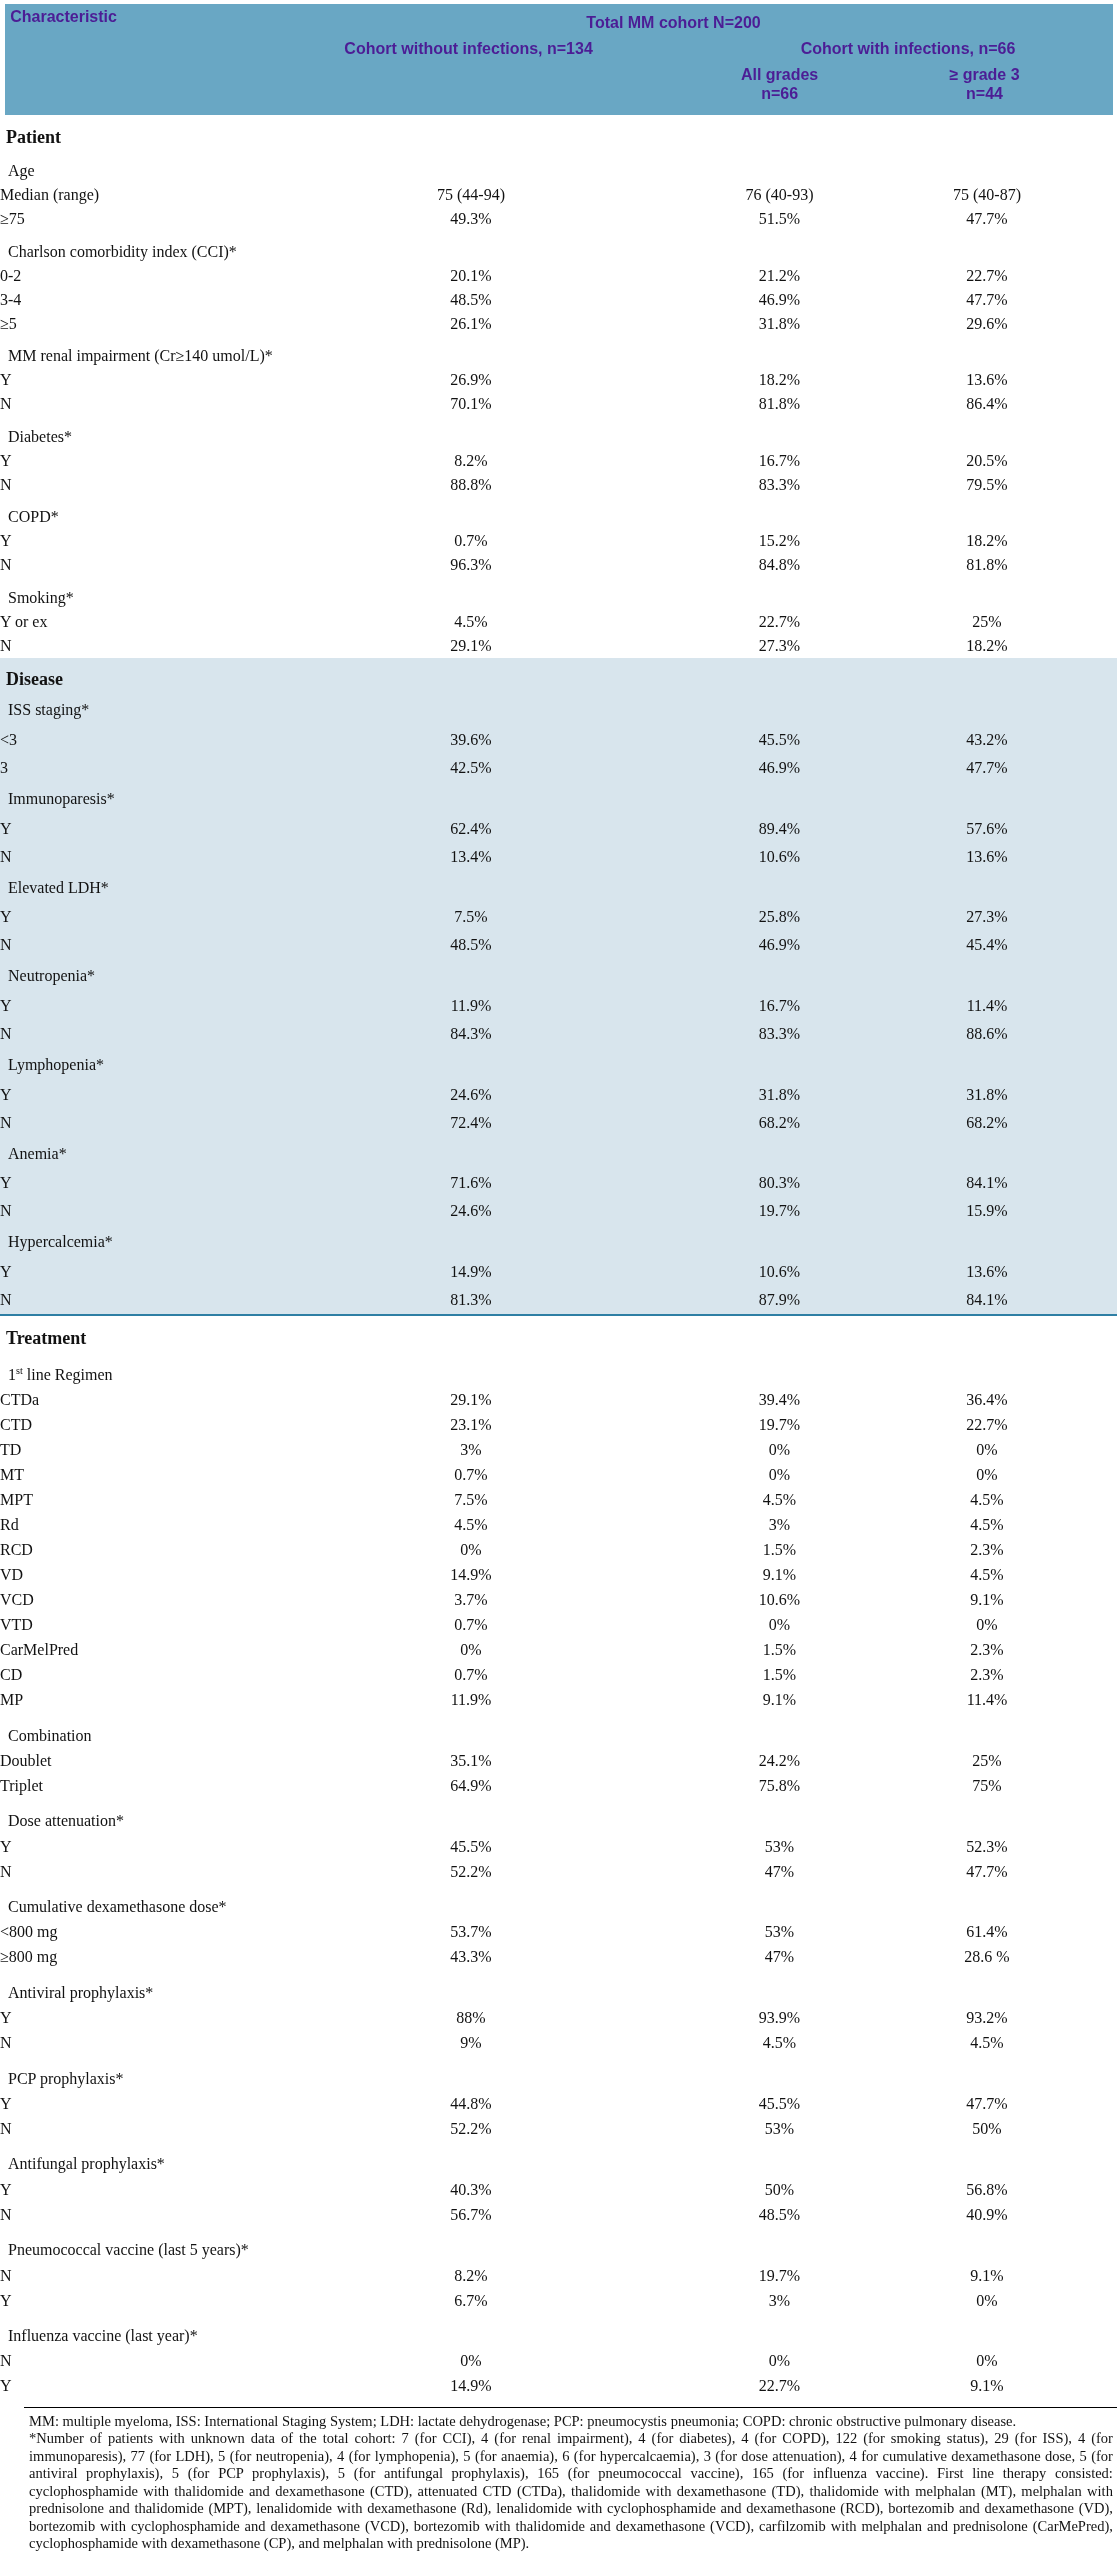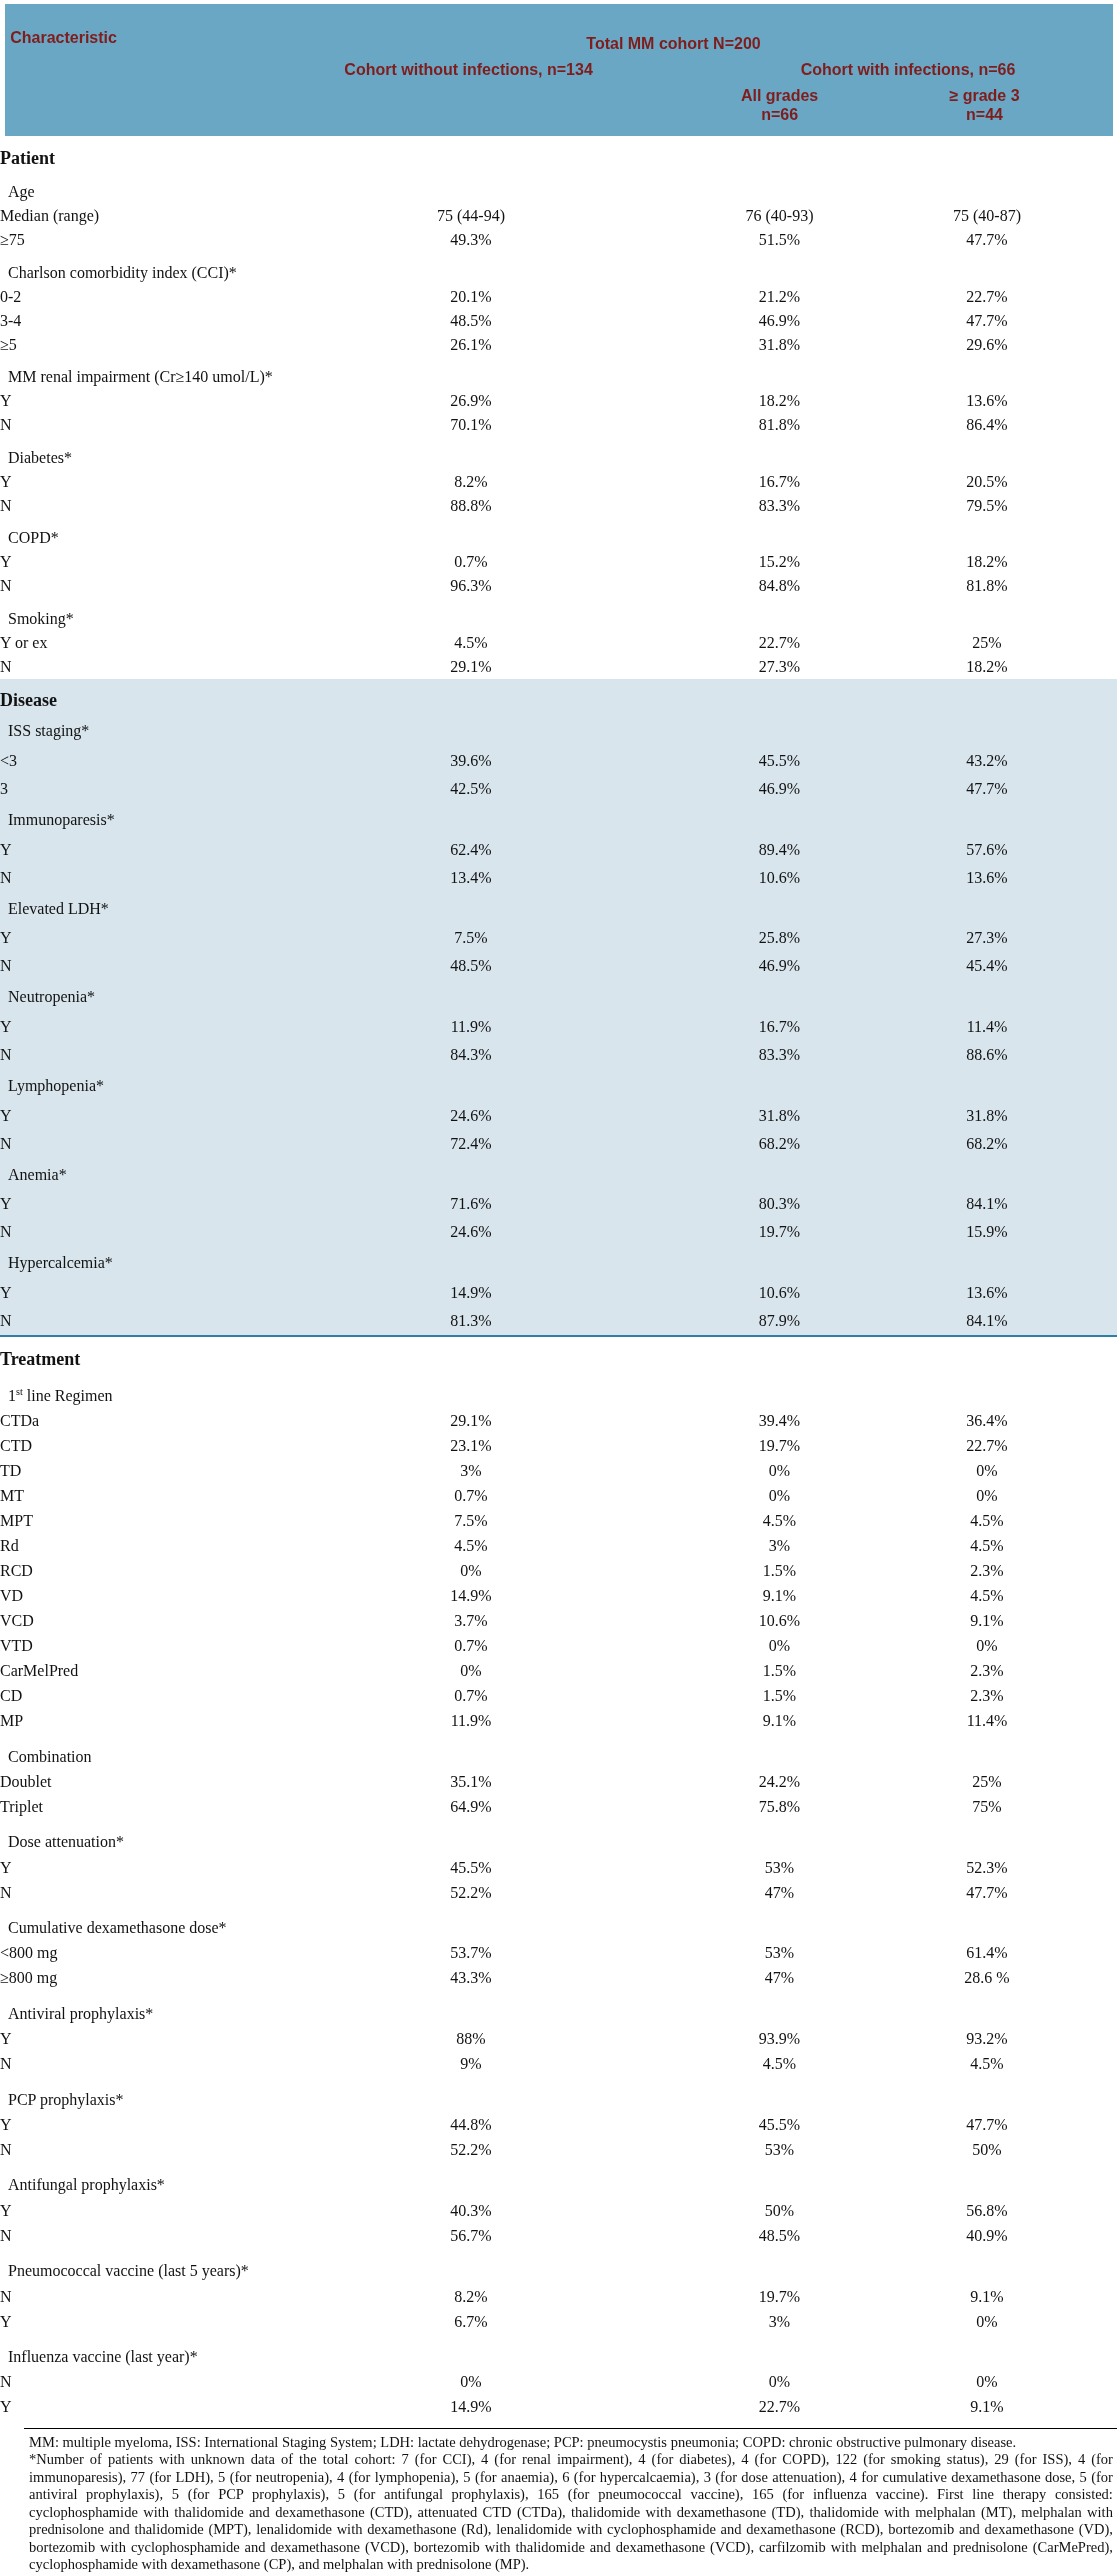--- a/index.html
+++ b/index.html
@@ -12,27 +12,27 @@
     color: #121212;
     overflow: hidden;
     box-sizing: border-box;
     padding-top: 4.3px;
   }
 
   
   .thead-grid {
     margin: 0 5.1px;
     background: #69a7c4;
-    color: #7f1d1d;
+    color: #4c1d95;
     font-family: "Liberation Sans", sans-serif;
     font-weight: bold;
     font-size: 16px;
     display: grid;
     grid-template-columns: 229px 469px 153px 1fr;
-    padding: 24px 0 12px 0;
+    padding: 3px 0 12px 0;
     line-height: 19px;
   }
   .h-char   { grid-column: 1; grid-row: 1; text-align: left; padding-left: 5.1px; }
   .h-total  { grid-column: 2 / 5; grid-row: 1; text-align: center; margin-top: 6px; }
   .h-without{ grid-column: 2; grid-row: 2; text-align: center; padding-top: 6.8px; }
   .h-with   { grid-column: 3 / 5; grid-row: 2; text-align: center; padding-top: 6.8px; }
   .h-allgrades { grid-column: 3; grid-row: 3; text-align: center; padding-top: 6.8px; }
   .h-grade3    { grid-column: 4; grid-row: 3; text-align: center; padding-top: 6.8px; }
   .h-sub-line { display: block; }
 
@@ -42,20 +42,21 @@
     border-collapse: collapse;
     table-layout: fixed;
     font-size: 16px;
   }
   table.char-table td { padding: 0; vertical-align: middle; }
   td.row-label { text-align: left; padding-left: 15.3px; }
   td.val { text-align: center; }
   tr.section-title td {
     font-weight: bold;
     font-size: 18px;
+    padding-left: 6px;
     padding-top: 10.2px;
     height: 25.6px;
     font-family: Liberation Serif, serif;
   }
   tr.group-label td { padding-left: 8px; }
   sup.ord { font-size: 10.2px; vertical-align: super; line-height: 0; }
 
   
   tbody.sec-patient tr.data-row td   { height: 24px; }
   tbody.sec-patient tr.group-label td{ height: 24px; padding-top: 8.5px; }

